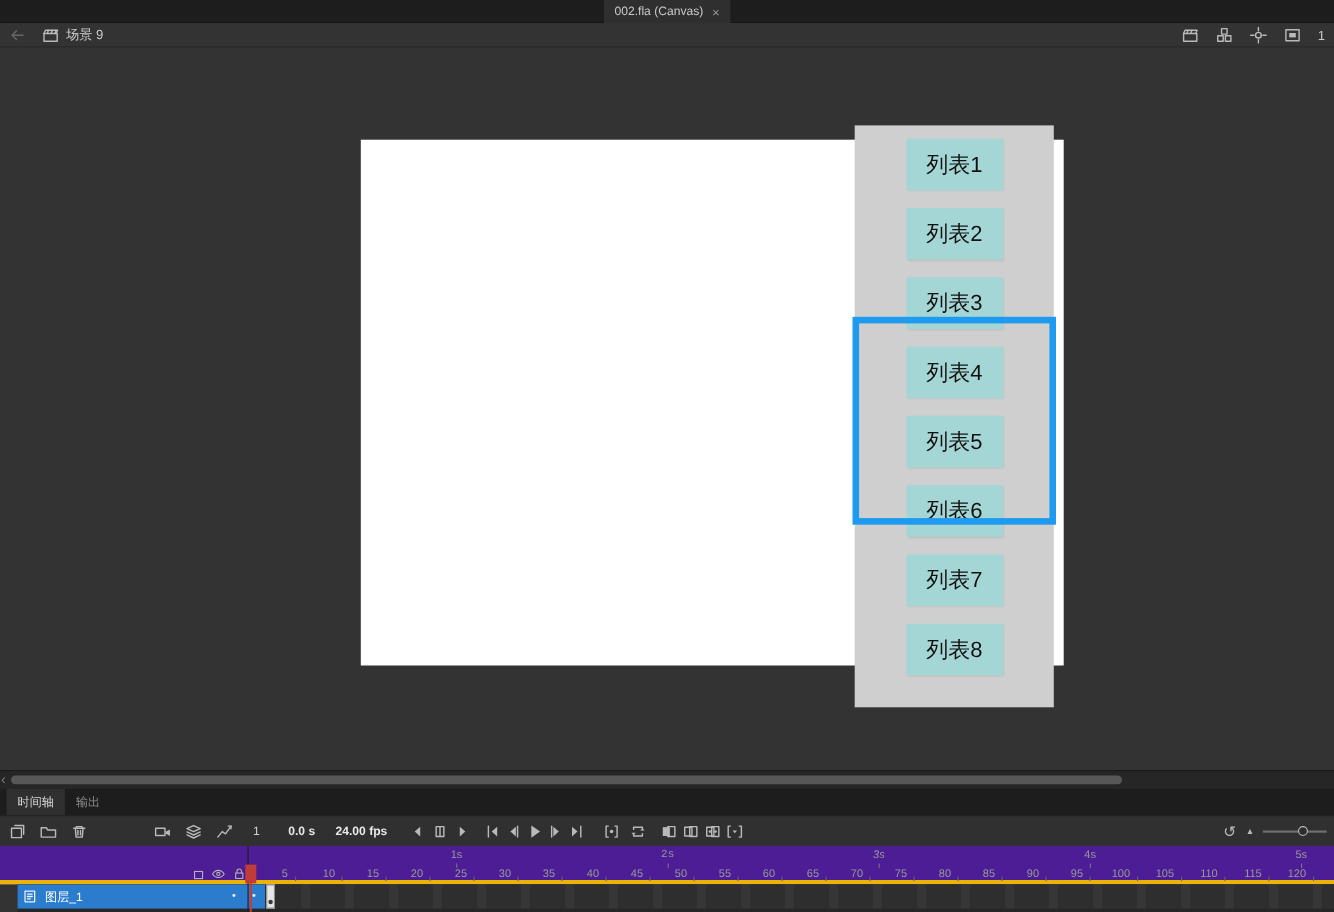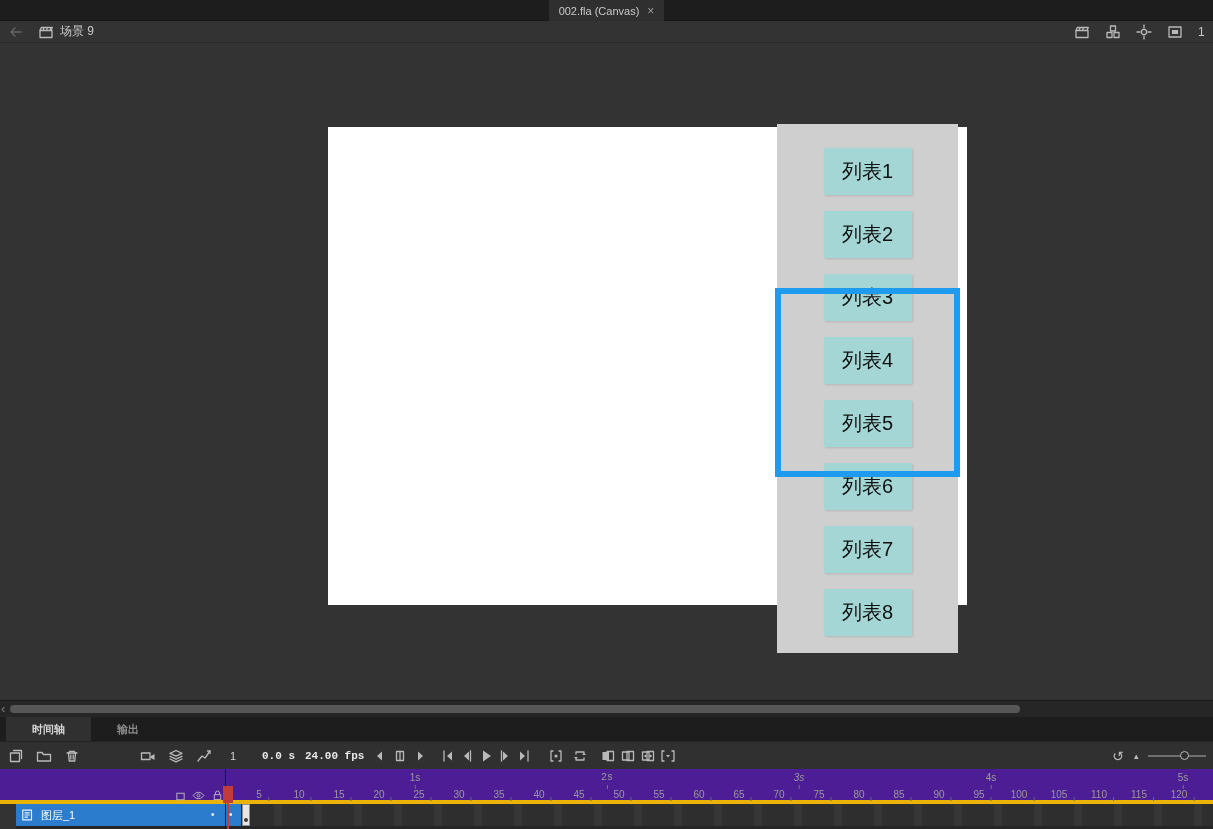--- a/index.html
+++ b/index.html
@@ -17,39 +17,39 @@
   .zoom-val{color:#c9c9c9;font-size:12px;width:7px;overflow:hidden;white-space:nowrap;}
   
   .svgi{width:16px;height:16px;display:inline-block;vertical-align:middle;}
   .svgi svg{width:100%;height:100%;stroke:#b9b9b9;fill:none;stroke-width:1.3;stroke-linecap:round;stroke-linejoin:round;}
   .svgi.dim svg{stroke:#676767;}
   .svgi .fil{fill:#b9b9b9;stroke:none;}
   .svgi.white svg{stroke:#eaf2fb;}
   .glyph{color:#b9b9b9;}
   
   .stage{position:absolute;left:328px;top:127px;width:639px;height:478px;background:#fff;}
-  .list-panel{position:absolute;left:777px;top:124px;width:181px;height:529px;background:#cfcfcf;
-              display:flex;flex-direction:column;align-items:center;padding-top:24px;gap:16px;box-sizing:border-box;}
+  .list-panel{position:absolute;left:777px;top:114px;width:181px;height:529px;background:#cfcfcf;
+              display:flex;flex-direction:column;align-items:center;padding-top:12px;gap:16px;box-sizing:border-box;}
   .list-btn{flex:0 0 47px;width:88px;height:47px;background:#a5d6d6;color:#111;font-size:20px;
             display:flex;align-items:center;justify-content:center;box-shadow:1px 1px 2px rgba(0,0,0,.12);}
   .selection-rect{position:absolute;left:775px;top:288px;width:185px;height:189px;box-sizing:border-box;
                   border:6px solid #1e9bef;background:transparent;z-index:5;}
   
   .scroll-strip{position:absolute;left:0;top:700px;width:100%;height:17px;background:#262626;border-top:1px solid #1a1a1a;box-sizing:border-box;}
   .scroll-thumb{position:absolute;left:10px;top:4px;width:1010px;height:8px;background:#575757;border-radius:4px;}
   .scroll-arrow{position:absolute;left:1px;top:0;color:#7a7a7a;font-size:13px;line-height:16px;}
   
   .tl-tabs{position:absolute;left:0;top:717px;width:100%;height:24px;background:#1d1d1d;display:flex;align-items:stretch;padding-left:6px;box-sizing:border-box;}
-  .tl-tab{display:flex;align-items:center;padding:0 26px;font-size:11px;color:#8b8b8b;font-weight:bold;}
+  .tl-tab{display:flex;align-items:center;padding:0 10px;font-size:11px;color:#8b8b8b;}
   .tl-tab.active{background:#303030;color:#d6d6d6;}
   
   .tl-toolbar{position:absolute;left:0;top:741px;width:100%;height:28px;background:#303030;border-top:1px solid #232323;box-sizing:border-box;}
   .tlb{position:absolute;top:50%;transform:translateY(-50%);}
   .tlb-text{color:#d2d2d2;font-size:11px;}
-  .tlb-strong{font-weight:bold;color:#e8e8e8;font-family:Liberation Mono, monospace;}
+  .tlb-strong{font-weight:bold;color:#e8e8e8;}
   .zoom-slider{position:absolute;top:50%;transform:translateY(-50%);left:1148px;width:58px;height:12px;}
   .zoom-slider .track{position:absolute;left:0;right:0;top:5px;height:2px;background:#6f6f6f;}
   .zoom-slider .thumb{position:absolute;left:32px;top:1px;width:9px;height:9px;border-radius:50%;background:#2e2e2e;border:1.5px solid #b9b9b9;box-sizing:border-box;}
   
   .tl-ruler{position:absolute;left:0;top:769px;width:100%;height:35px;background:#4c1d95;border-bottom:4px solid #eab308;box-sizing:border-box;}
   .sec-label{position:absolute;top:3px;transform:translateX(-50%);font-size:10px;color:#9a9a9a;}
   .sec-label::after{content:"";position:absolute;left:50%;top:13px;width:1px;height:4px;background:#777;}
   .frame-label{position:absolute;top:20px;transform:translateX(-50%);font-size:10px;color:#9a9a9a;}
   .frame-label::after{content:"";position:absolute;right:-7px;bottom:-1px;width:1px;height:4px;background:#666;}
   .col-divider{position:absolute;left:225px;top:769px;width:1px;height:60px;background:#1c1c1c;z-index:3;}

